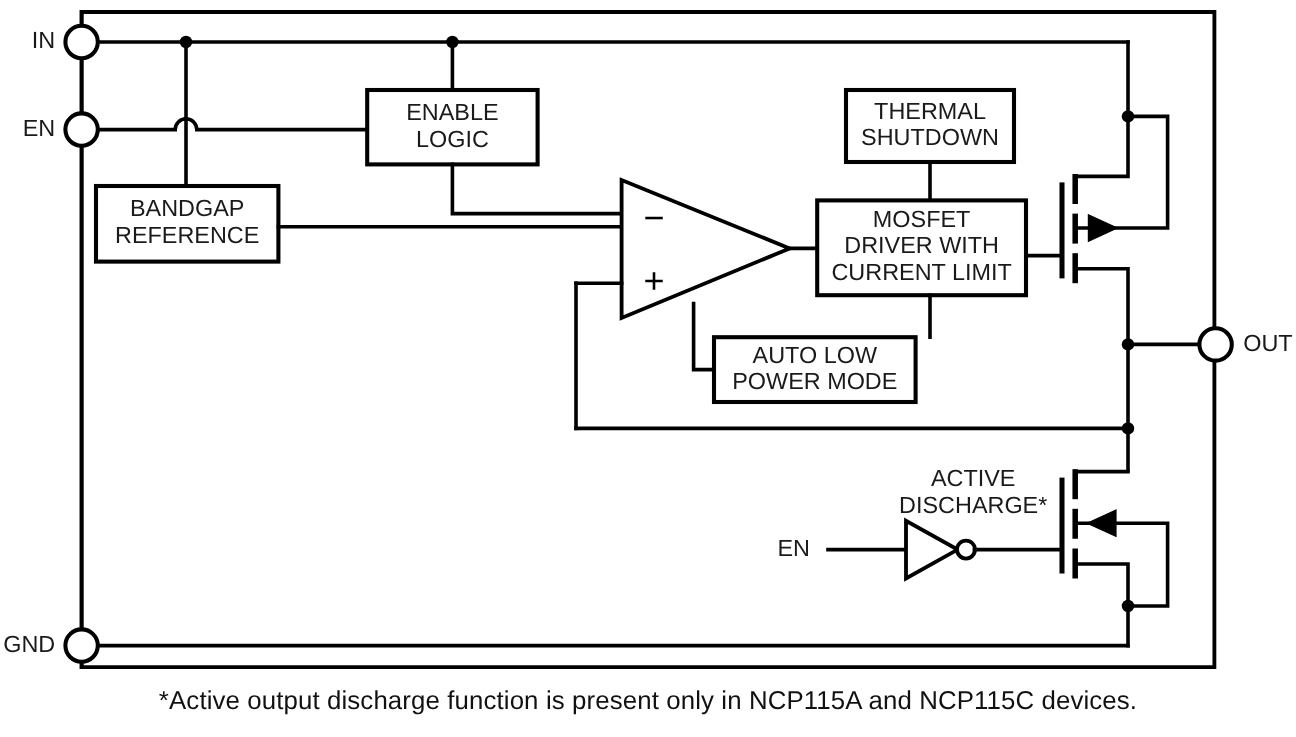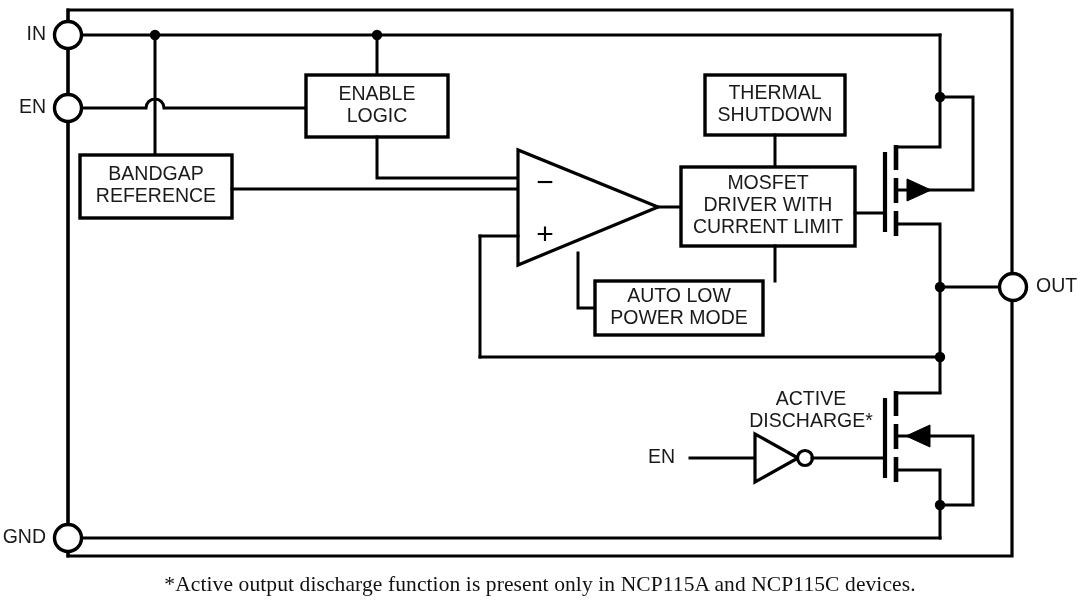--- a/index.html
+++ b/index.html
@@ -93,21 +93,21 @@
     fill: #000000;
     text-anchor: middle;
     dominant-baseline: middle;
   }
   .caption {
     position: absolute;
     left: 0;
     top: 572px;
     width: 1080px;
     text-align: center;
-    font-family: Liberation Serif, serif;
+    font-family: Liberation Sans, sans-serif;
     font-size: 21.5px;
     color: #111111;
     letter-spacing: 0.1px;
   }
 </style>
 </head>
 <body>
 
 <div id="root">
 

